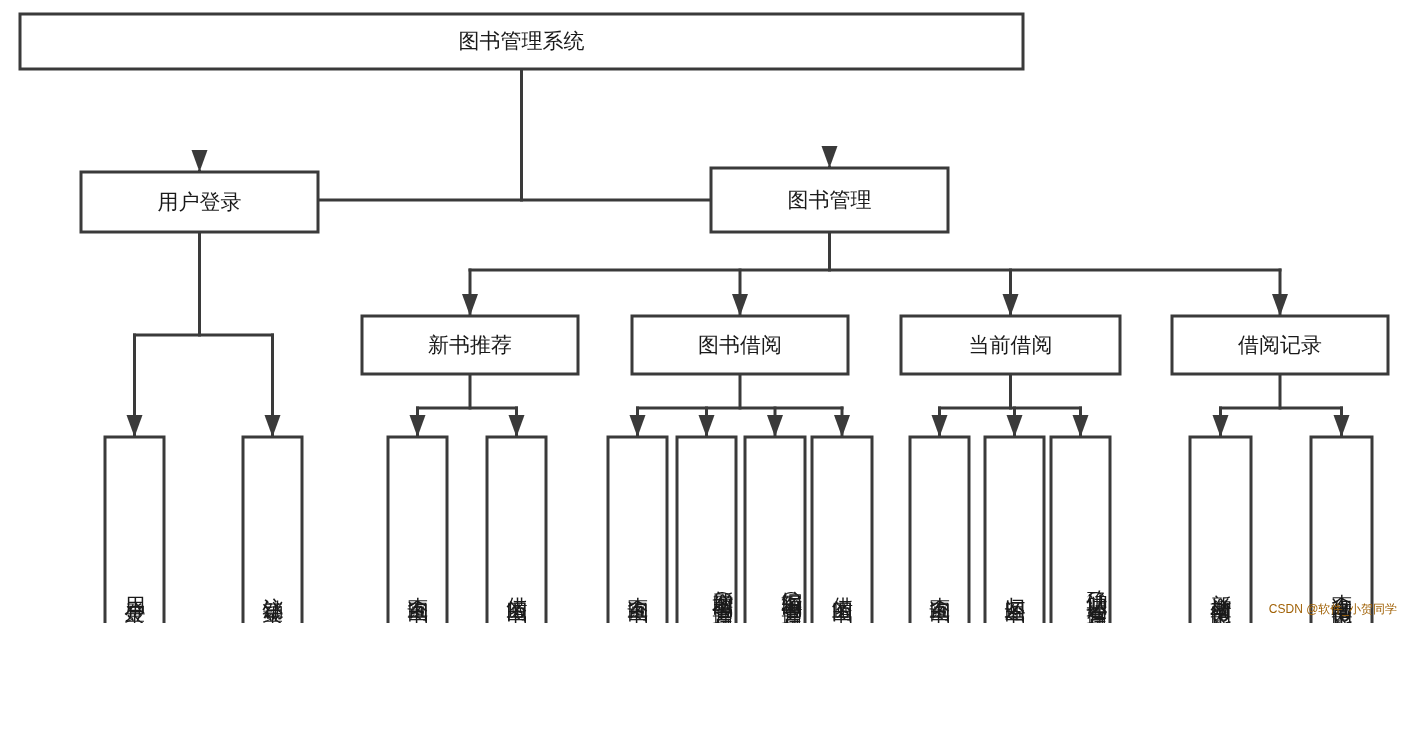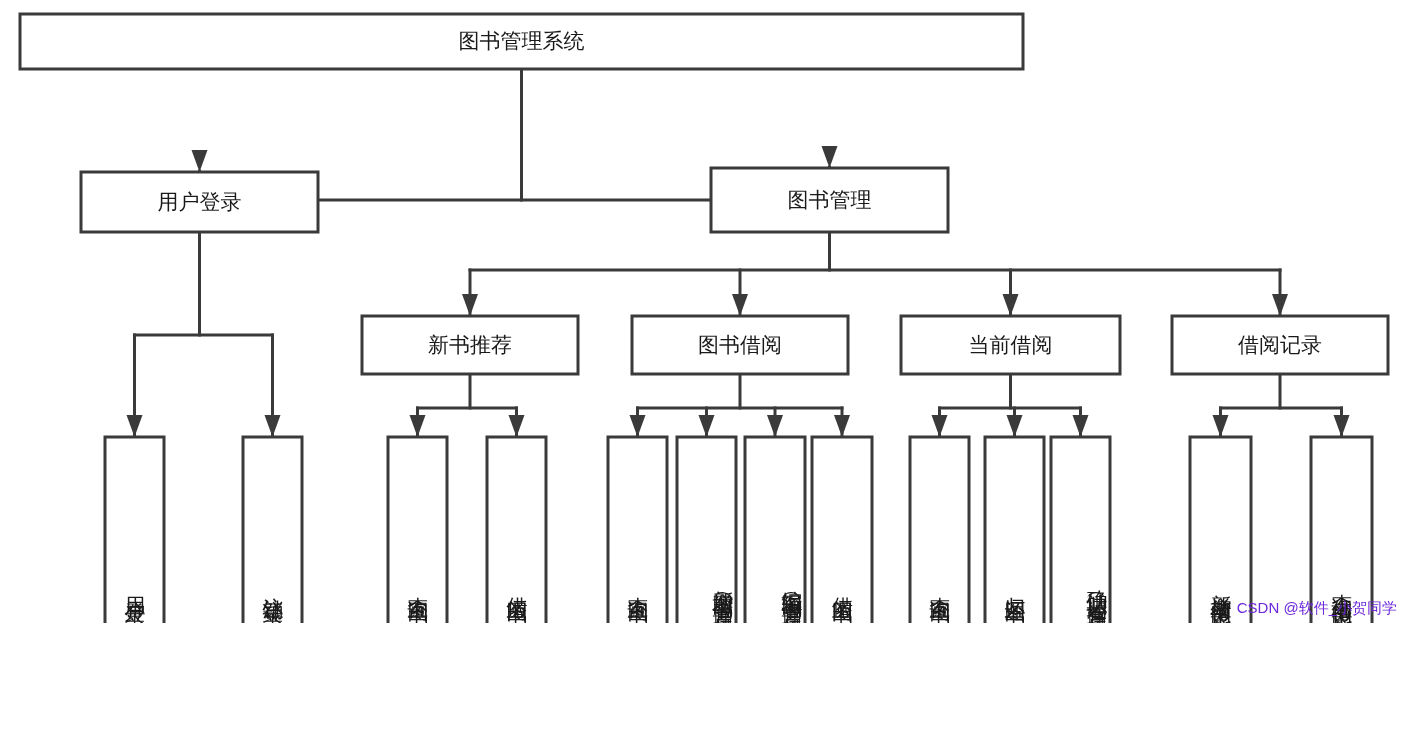--- a/index.html
+++ b/index.html
@@ -64,22 +64,22 @@
     pointer-events: none;
   }
   .leaf-label.centered {
     align-items: center;
   }
   .watermark {
     position: absolute;
     right: 8px;
     bottom: 5px;
     font-family: "Liberation Sans", "DejaVu Sans", sans-serif;
-    font-size: 15px;
-    color: #6d28d9;
+    font-size: 12px;
+    color: #a16207;
     white-space: nowrap;
     pointer-events: none;
   }
 </style>
 </head>
 <body>
 
 <div id="diagram-root">
   <svg class="diagram-canvas" id="diagram-svg" viewBox="0 0 1405 747" xmlns="http://www.w3.org/2000/svg">
       <g>

